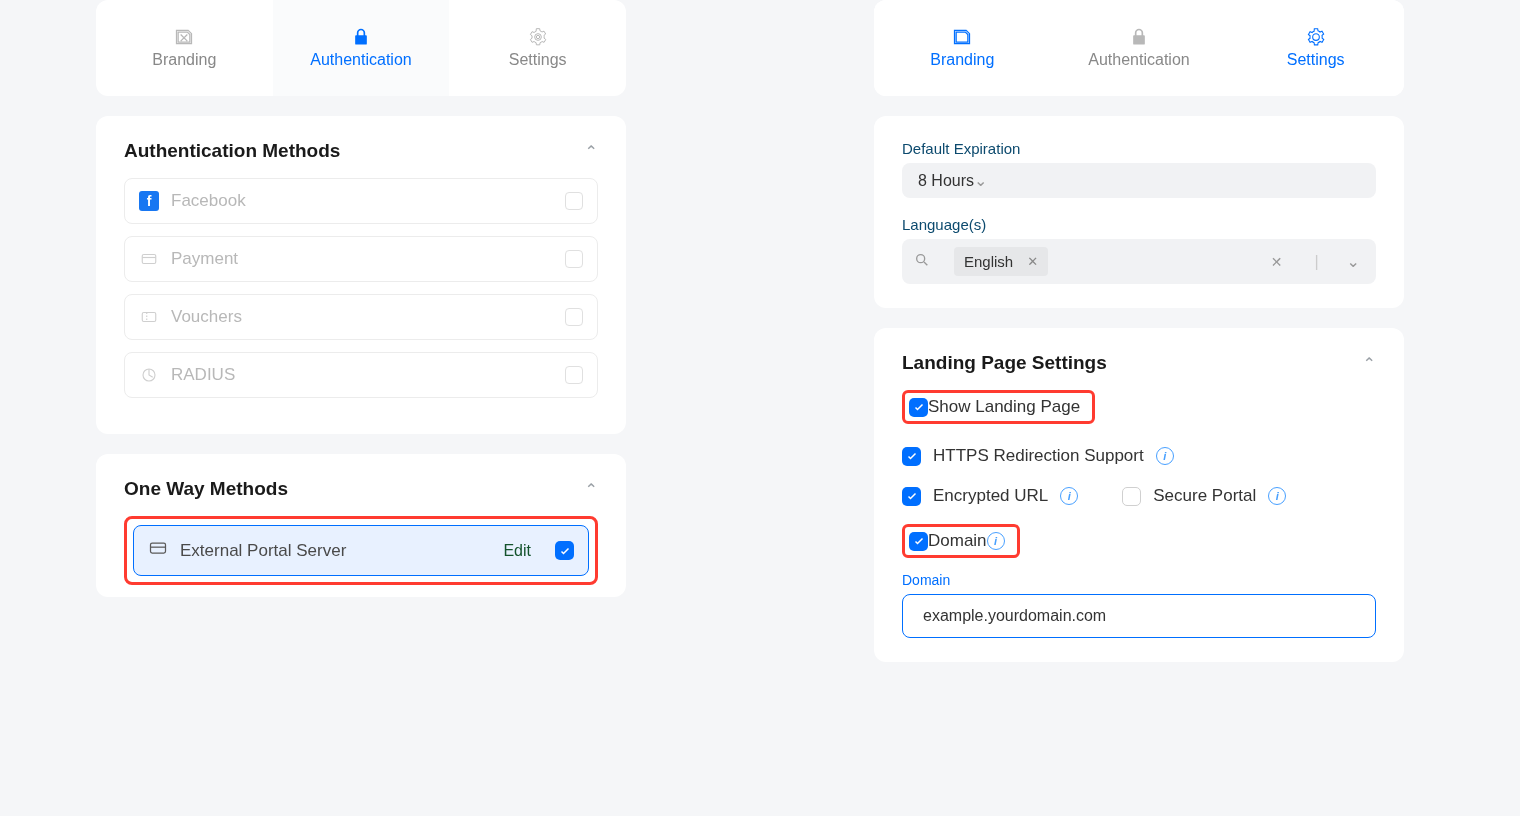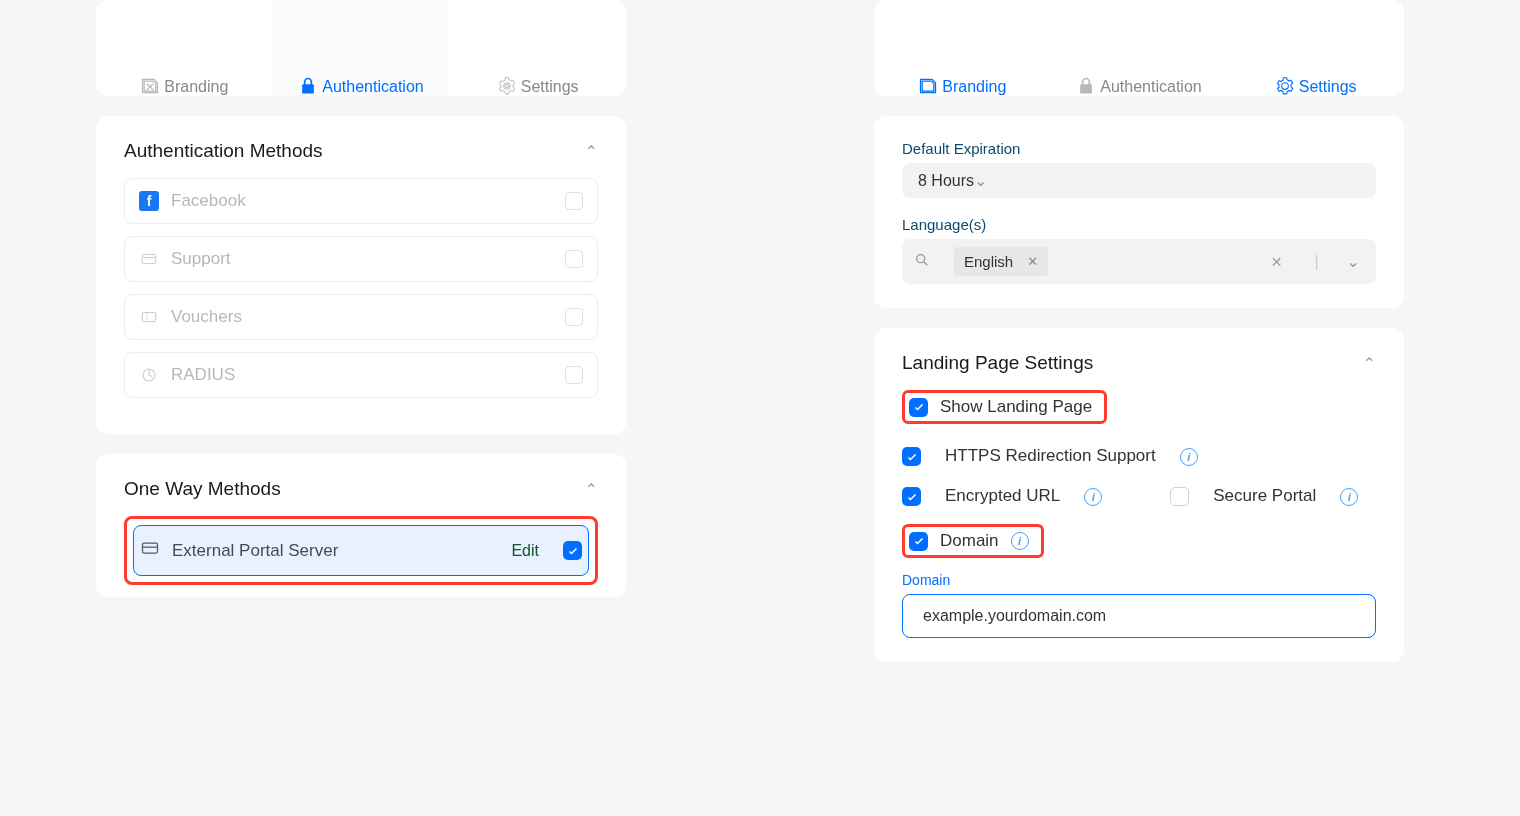--- a/index.html
+++ b/index.html
@@ -1,51 +1,51 @@
 <!DOCTYPE html>
 <html><head>
 <meta charset="utf-8">
 <style>
 *{box-sizing:border-box;margin:0;padding:0;font-family:-apple-system,BlinkMacSystemFont,'Segoe UI',Helvetica,Arial,sans-serif}
 body{background:#f5f6f8;width:1520px;height:816px;position:relative;overflow:hidden}
 .panel-left{position:absolute;left:96px;top:0;width:530px}
 .panel-right{position:absolute;left:874px;top:0;width:530px}
 .tabbar{background:#fff;border-radius:12px;display:flex;height:96px;margin-bottom:20px;overflow:hidden}
-.tab{flex:1;display:flex;align-items:flex-end;justify-content:center;gap:4px;cursor:pointer;color:#888}
+.tab{flex:1;display:flex;flex-direction:column;align-items:center;justify-content:center;gap:4px;cursor:pointer;color:#888}
 .tab.active-blue{color:#006fff;background:#fafbfc}
 .tab.active-blue svg{fill:#006fff}
 .tab svg{fill:#b8b8b8}
 .tab-label{font-size:16px}
 .card{background:#fff;border-radius:12px;padding:24px 28px;margin-bottom:20px}
 .card-header{display:flex;justify-content:space-between;align-items:center;margin-bottom:16px}
-.card-title{font-size:19px;font-weight:400;color:#1a1a1a}
+.card-title{font-size:19px;font-weight:700;color:#1a1a1a}
 .chev{color:#9aa0a6;font-size:16px;cursor:pointer}
 .method-item{display:flex;align-items:center;border:1px solid #ececec;border-radius:8px;padding:12px 14px;margin-bottom:12px;color:#b8b8b8;font-size:17px;gap:12px}
 .method-item .mi-icon{width:20px;height:20px;display:flex;align-items:center;justify-content:center}
 .fb{background:#1877f2;color:#fff;width:20px;height:20px;border-radius:3px;display:flex;align-items:center;justify-content:center;font-weight:700;font-size:14px}
 .mi-label{flex:1}
 .mi-cb{width:18px;height:18px;border:1.5px solid #e0e0e0;border-radius:4px}
 .highlight{border:3px solid #ff3b30;border-radius:8px;padding:6px}
-.ext-item{display:flex;align-items:center;border:1.5px solid #006fff;background:#e8f1ff;border-radius:8px;padding:12px 6px;gap:12px;color:#4a4a4a;font-size:17px}
+.ext-item{display:flex;align-items:center;border:1.5px solid #006fff;background:#e8f1ff;border-radius:8px;padding:12px 14px;gap:12px;color:#4a4a4a;font-size:17px}
 .ext-label{flex:1}
 .edit-link{color:#14532d;font-size:16px;margin-right:12px}
 .cb-checked{width:19px;height:19px;background:#006fff;border-radius:5px;display:flex;align-items:center;justify-content:center}
 .cb-checked svg{width:12px;height:12px}
 .form-label{font-size:15px;color:#0c4a6e;margin-bottom:6px}
 .select-box{background:#f1f2f4;border-radius:8px;padding:8px 16px;display:flex;align-items:center;justify-content:flex-start;color:#333;font-size:16px;margin-bottom:18px}
 .lang-box{background:#f1f2f4;border-radius:8px;padding:8px 12px;display:flex;align-items:center;gap:24px}
 .lang-box .search{color:#999}
 .chip{background:#e6e7e9;padding:6px 10px;border-radius:4px;display:flex;align-items:center;gap:14px;font-size:15px;color:#333}
 .chip .x{color:#888;cursor:pointer;font-size:13px}
 .lang-box .spacer{flex:1}
 .lang-box .clear{color:#999;font-size:14px;padding:0 8px}
-.check-row{display:flex;align-items:flex-end;gap:24px;padding:10px 0;font-size:17px;color:#333}
+.check-row{display:flex;align-items:center;gap:12px;padding:10px 0;font-size:17px;color:#333}
 .info-ic{width:18px;height:18px;border:1.5px solid #48a0ff;border-radius:50%;display:inline-flex;align-items:center;justify-content:center;color:#48a0ff;font-size:11px;font-weight:600;font-style:italic}
 .cb-empty{width:19px;height:19px;border:1.5px solid #d0d0d0;border-radius:5px}
-.hl-inline{border:3px solid #ff3b30;border-radius:6px;padding:4px 12px 4px 4px;display:inline-flex;align-items:center;gap:12px}
+.hl-inline{border:3px solid #ff3b30;border-radius:6px;padding:4px 12px 4px 4px;display:inline-flex;align-items:center;}
 .domain-label{color:#006fff;font-size:14px;margin-top:14px;margin-bottom:6px}
 .domain-input{width:100%;border:1.5px solid #006fff;border-radius:8px;padding:12px 20px;font-size:16px;color:#333;background:#fff}
 .settings-top{background:#fff;border-radius:12px;padding:24px 28px;margin-bottom:20px}
 </style>
 </head>
 <body>
 
 <div class="panel-left">
   <div class="tabbar">
     <div class="tab">
@@ -78,21 +78,21 @@
       <span class="mi-label">Facebook</span>
       <span class="mi-cb"></span>
     </div>
     <div class="method-item">
       <span class="mi-icon">
           <svg width="18" height="18" viewBox="0 0 24 24">
             <rect x="3" y="6" width="18" height="12" rx="2" fill="none" stroke="#cfcfcf" stroke-width="1.5"></rect>
             <line x1="3" y1="10" x2="21" y2="10" stroke="#cfcfcf" stroke-width="1.5"></line>
           </svg>
         </span>
-      <span class="mi-label">Support</span>
+      <span class="mi-label">Payment</span>
       <span class="mi-cb"></span>
     </div>
     <div class="method-item">
       <span class="mi-icon">
           <svg width="18" height="18" viewBox="0 0 24 24">
             <rect x="3" y="6" width="18" height="12" rx="2" fill="none" stroke="#cfcfcf" stroke-width="1.5"></rect>
             <line x1="9" y1="6" x2="9" y2="18" stroke="#cfcfcf" stroke-width="1.5" stroke-dasharray="2 2"></line>
           </svg>
         </span>
       <span class="mi-label">Vouchers</span>

